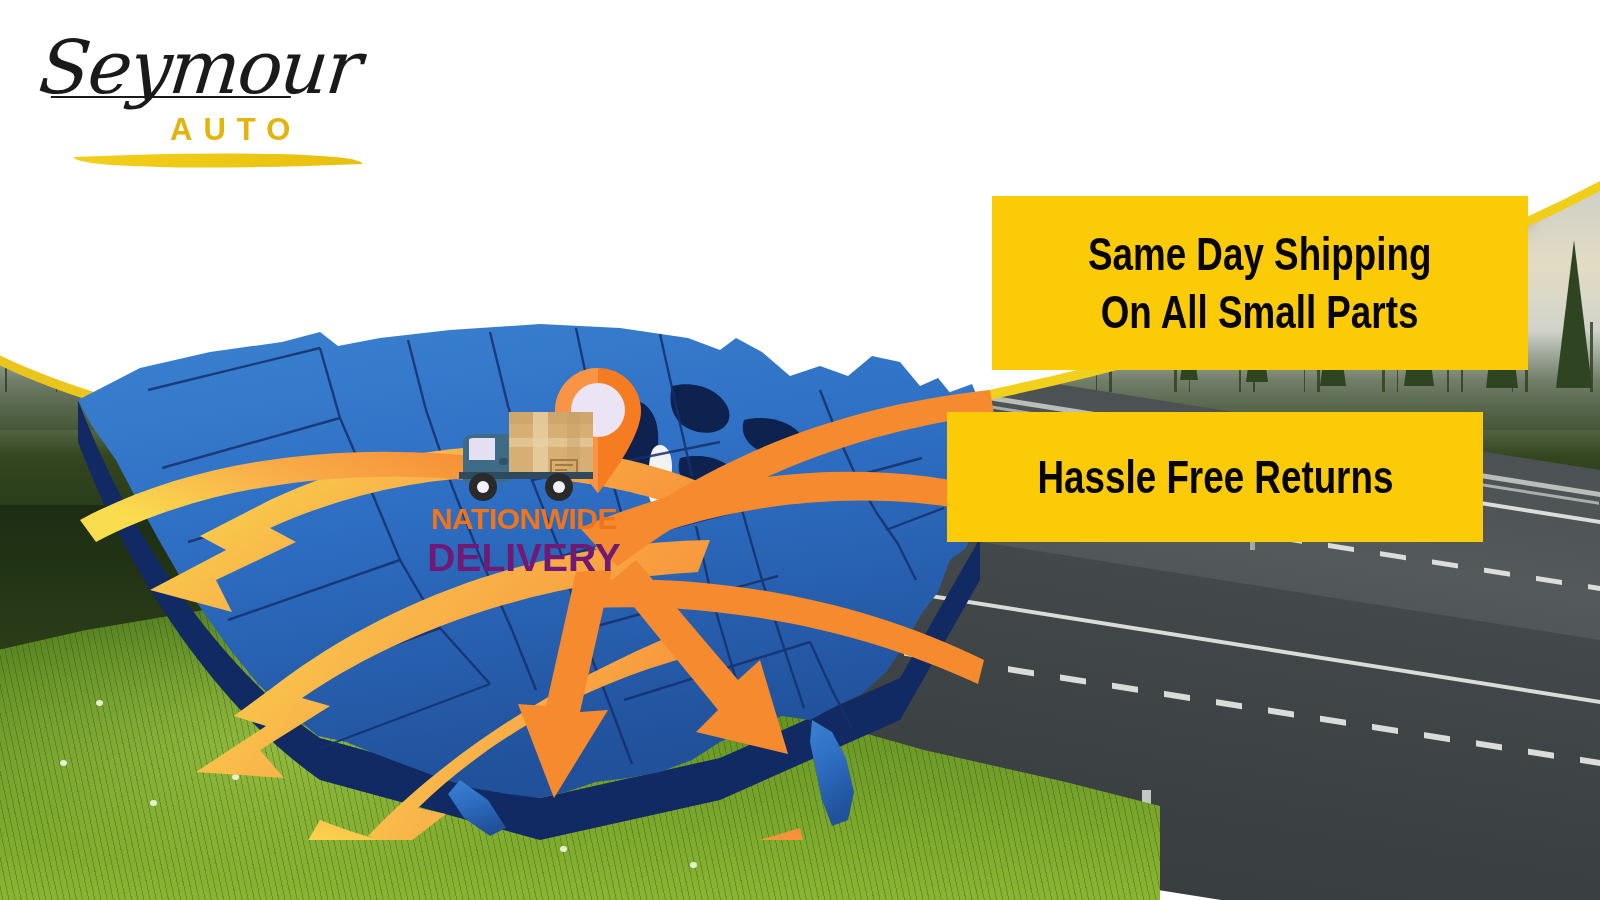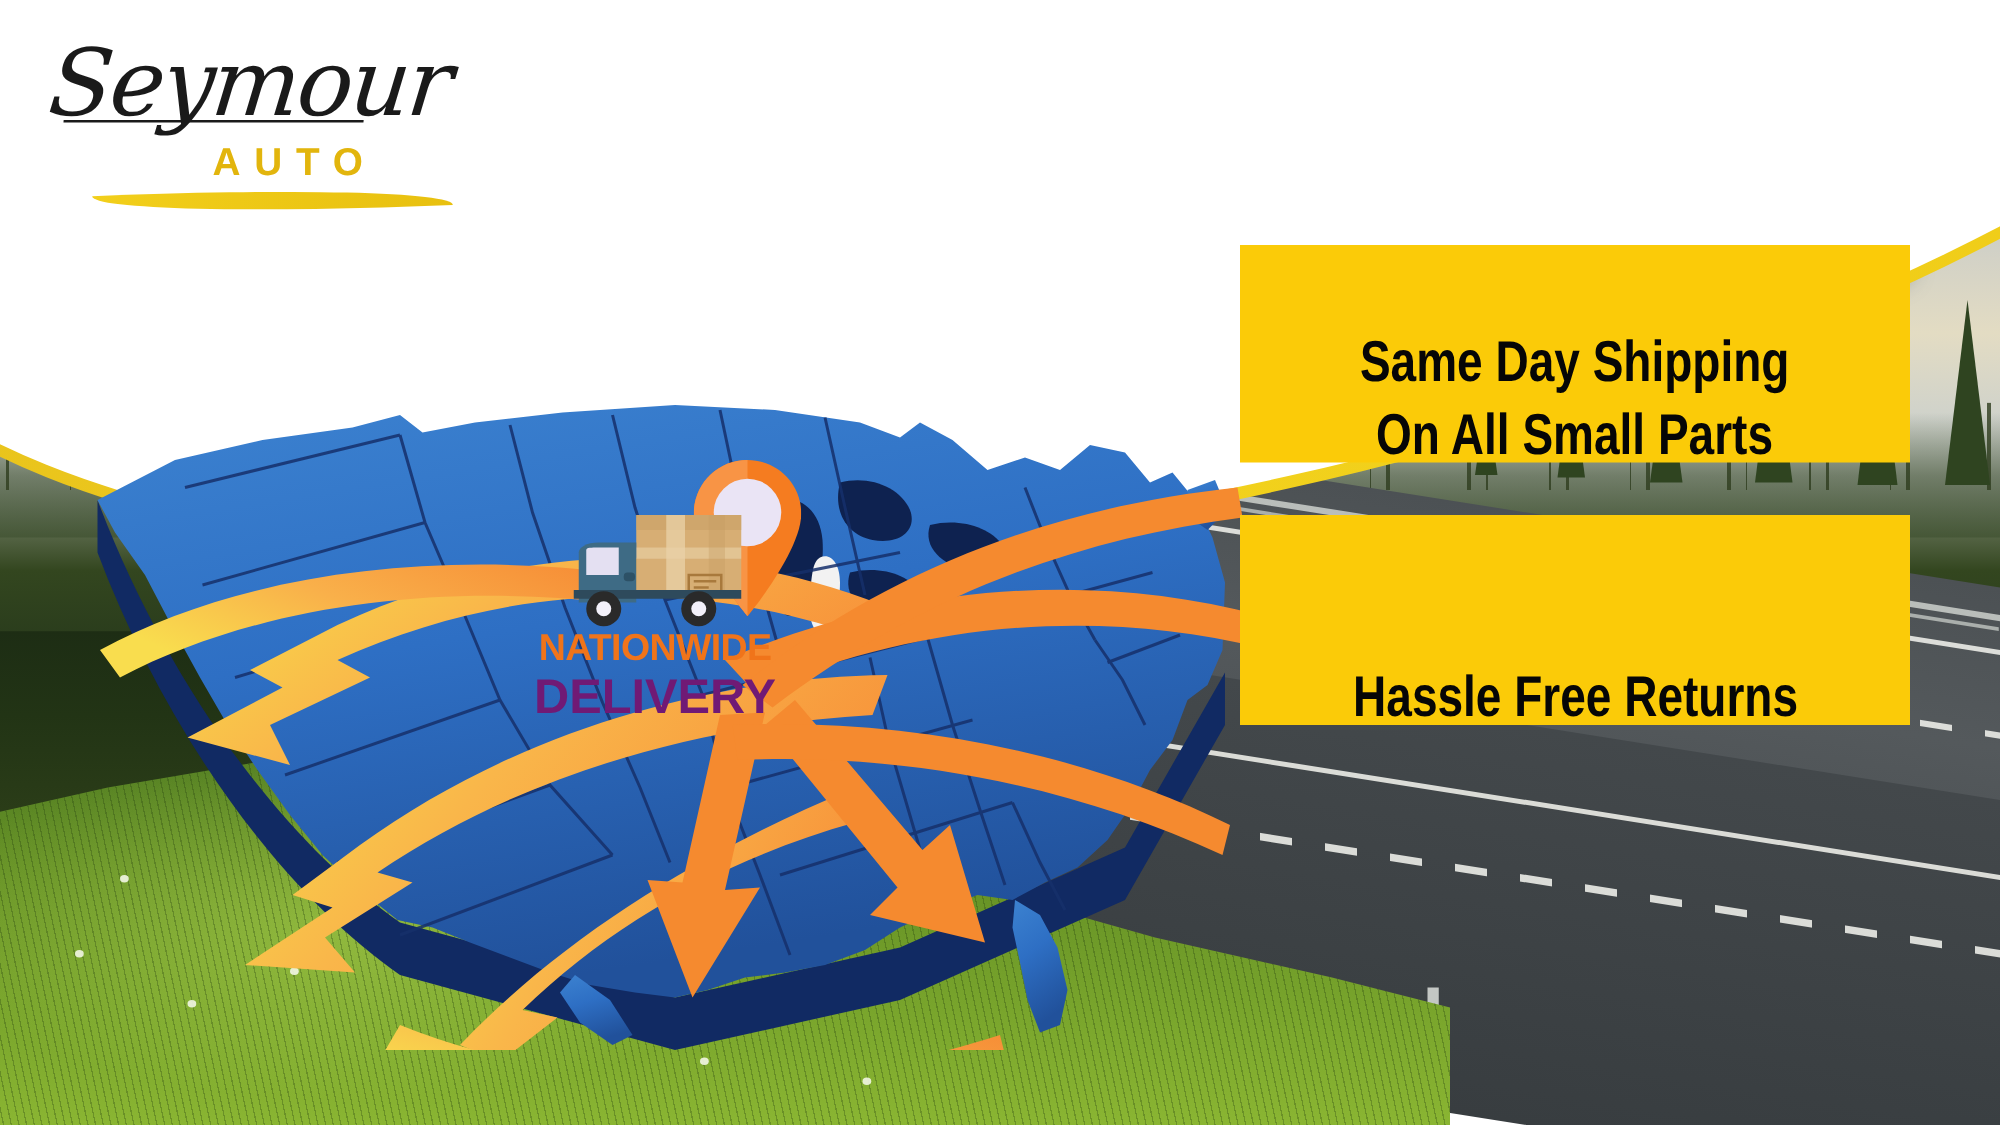--- a/index.html
+++ b/index.html
@@ -168,33 +168,33 @@
   }
   .nw-line2 {
     font-family:"Liberation Sans", sans-serif; font-weight:bold;
     font-size:39px; letter-spacing:0px; color:#701a75;
     display:block; margin-top:4px;
   }
 
   
   .box {
     position:absolute; background:#FBCB08;
-    display:flex; flex-direction:column; align-items:center; justify-content:flex-end;
+    display:flex; flex-direction:column; align-items:center; justify-content:center;
   }
   .box-line {
     font-family:"Liberation Sans Narrow","Liberation Sans", sans-serif;
     font-weight:bold; color:#060606; line-height:1.0;
     white-space:nowrap;
     transform:scaleX(.80); transform-origin:center center;
   }
   #box1 { left:992px; top:196px; width:536px; height:174px; }
   #box1 .box-line { font-size:46px; }
   #box1 .box-line + .box-line { margin-top:12px; }
 
-  #box2 { left:992px; top:412px; width:536px; height:168px; }
+  #box2 { left:947px; top:412px; width:536px; height:130px; }
   #box2 .box-line { font-size:46px; }
 
   #box3 { left:992px; top:588px; width:536px; height:162px; }
   #box3 .box-line { font-size:46px; }
   #box3 .box-line + .box-line { margin-top:12px; }
 </style>
 </head>
 <body>
 
 <div id="banner">

